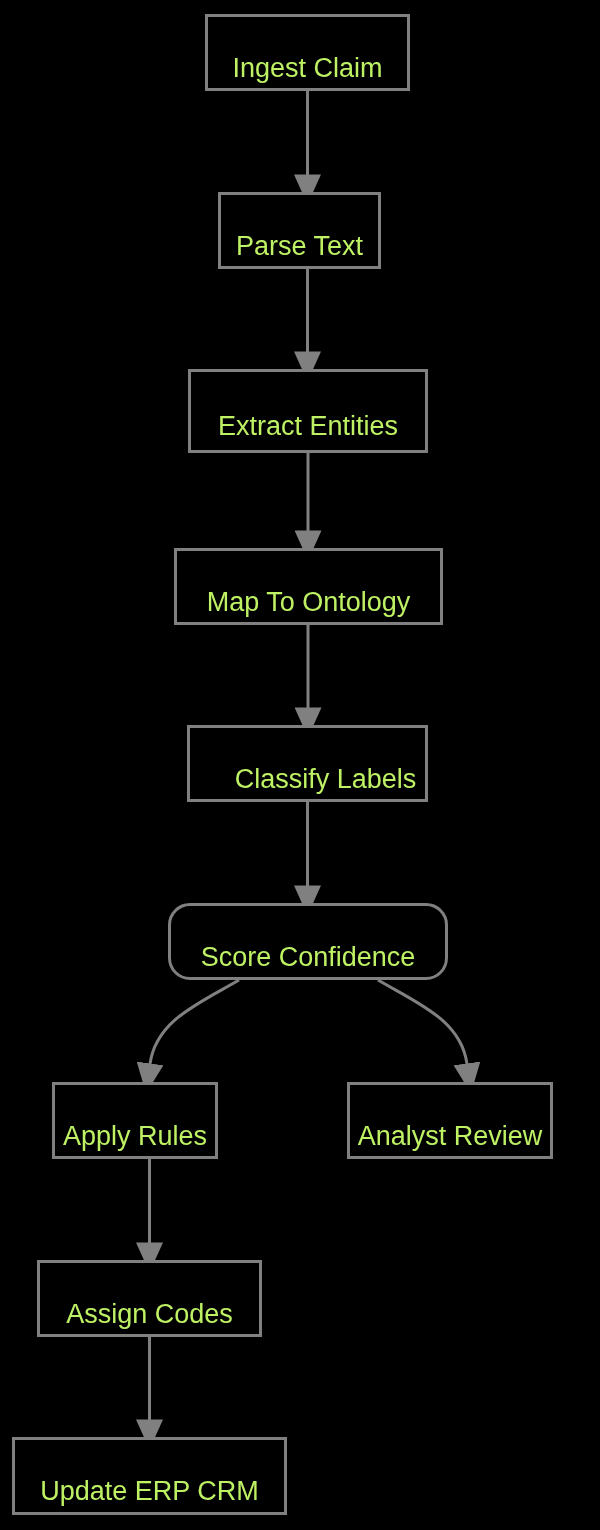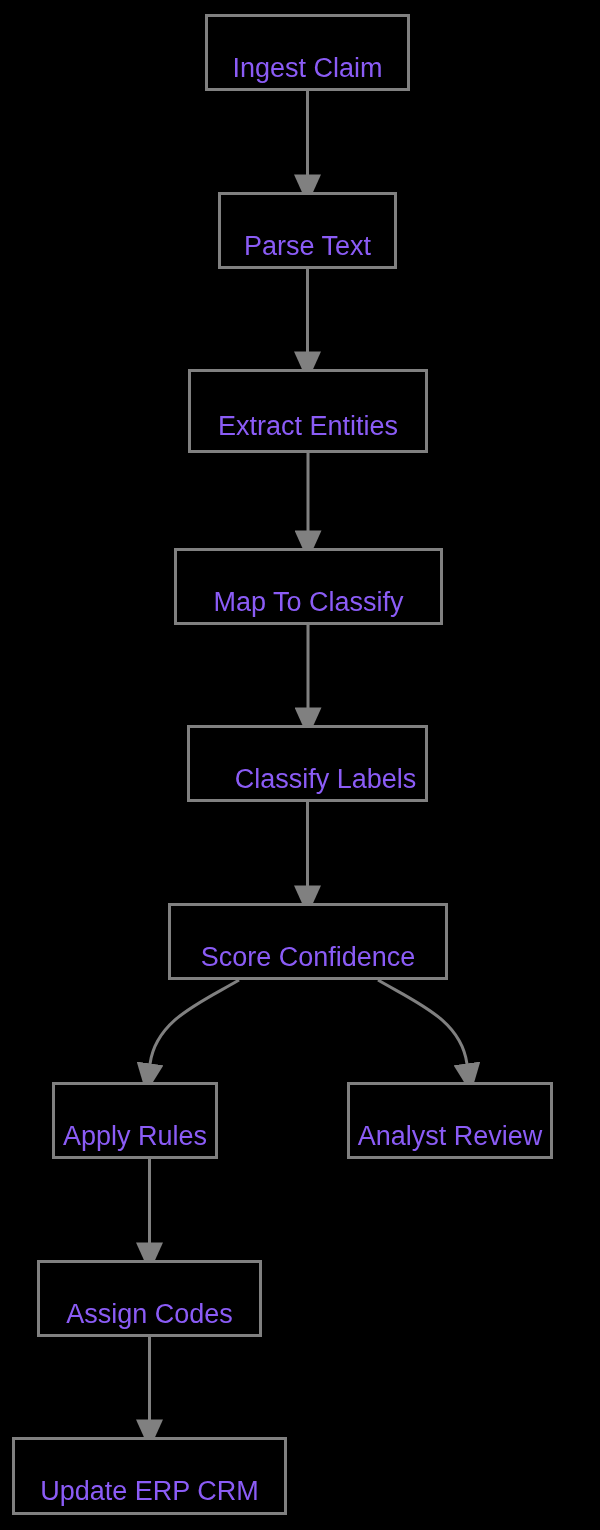--- a/index.html
+++ b/index.html
@@ -39,33 +39,33 @@
     justify-content: center;
     color: #ffffff;
     font-family: "Liberation Sans", sans-serif;
     font-size: 27px;
     line-height: 1;
     white-space: nowrap;
     letter-spacing: 0px;
   }
   .node-label {
     display: block;
-    color: #8b5cf6;
+    color: #bef264;
     font-size: 27px;
     line-height: 1;
     white-space: nowrap;
     margin-top: 31px;
   }
   
   #node-ingest-claim    { left: 205px; top:   14px; width: 205px; height:  77px; }
-  #node-parse-text      { left: 218px; top:  192px; width: 179px; height:  77px; }
+  #node-parse-text      { left: 218px; top:  192px; width: 163px; height:  77px; }
   #node-extract-entities{ left: 188px; top:  369px; width: 240px; height:  84px; justify-content: center; }
   #node-map-to-ontology { left: 174px; top:  548px; width: 269px; height:  77px; }
   #node-classify-labels { left: 187px; top:  725px; width: 241px; height:  77px; padding-left: 36px; }
-  #node-score-confidence{ left: 168px; top:  903px; width: 280px; height:  77px; }
+  #node-score-confidence{ left: 168px; top:  903px; width: 280px; height:  77px; border-radius: 22px; }
   #node-apply-rules     { left:  52px; top: 1082px; width: 166px; height:  77px; }
   #node-analyst-review  { left: 347px; top: 1082px; width: 206px; height:  77px; }
   #node-assign-codes    { left:  37px; top: 1260px; width: 225px; height:  77px; }
   #node-update-erp-crm  { left:  12px; top: 1437px; width: 275px; height:  78px; }
 </style>
 </head>
 <body>
 
 <div id="diagram-root">
 
@@ -101,21 +101,21 @@
 
   <div class="node" id="node-parse-text">
     <span class="node-label">Parse Text</span>
   </div>
 
   <div class="node" id="node-extract-entities">
     <span class="node-label">Extract Entities</span>
   </div>
 
   <div class="node" id="node-map-to-ontology">
-    <span class="node-label">Map To Classify</span>
+    <span class="node-label">Map To Ontology</span>
   </div>
 
   <div class="node" id="node-classify-labels">
     <span class="node-label">Classify Labels</span>
   </div>
 
   <div class="node" id="node-score-confidence">
     <span class="node-label">Score Confidence</span>
   </div>
 

